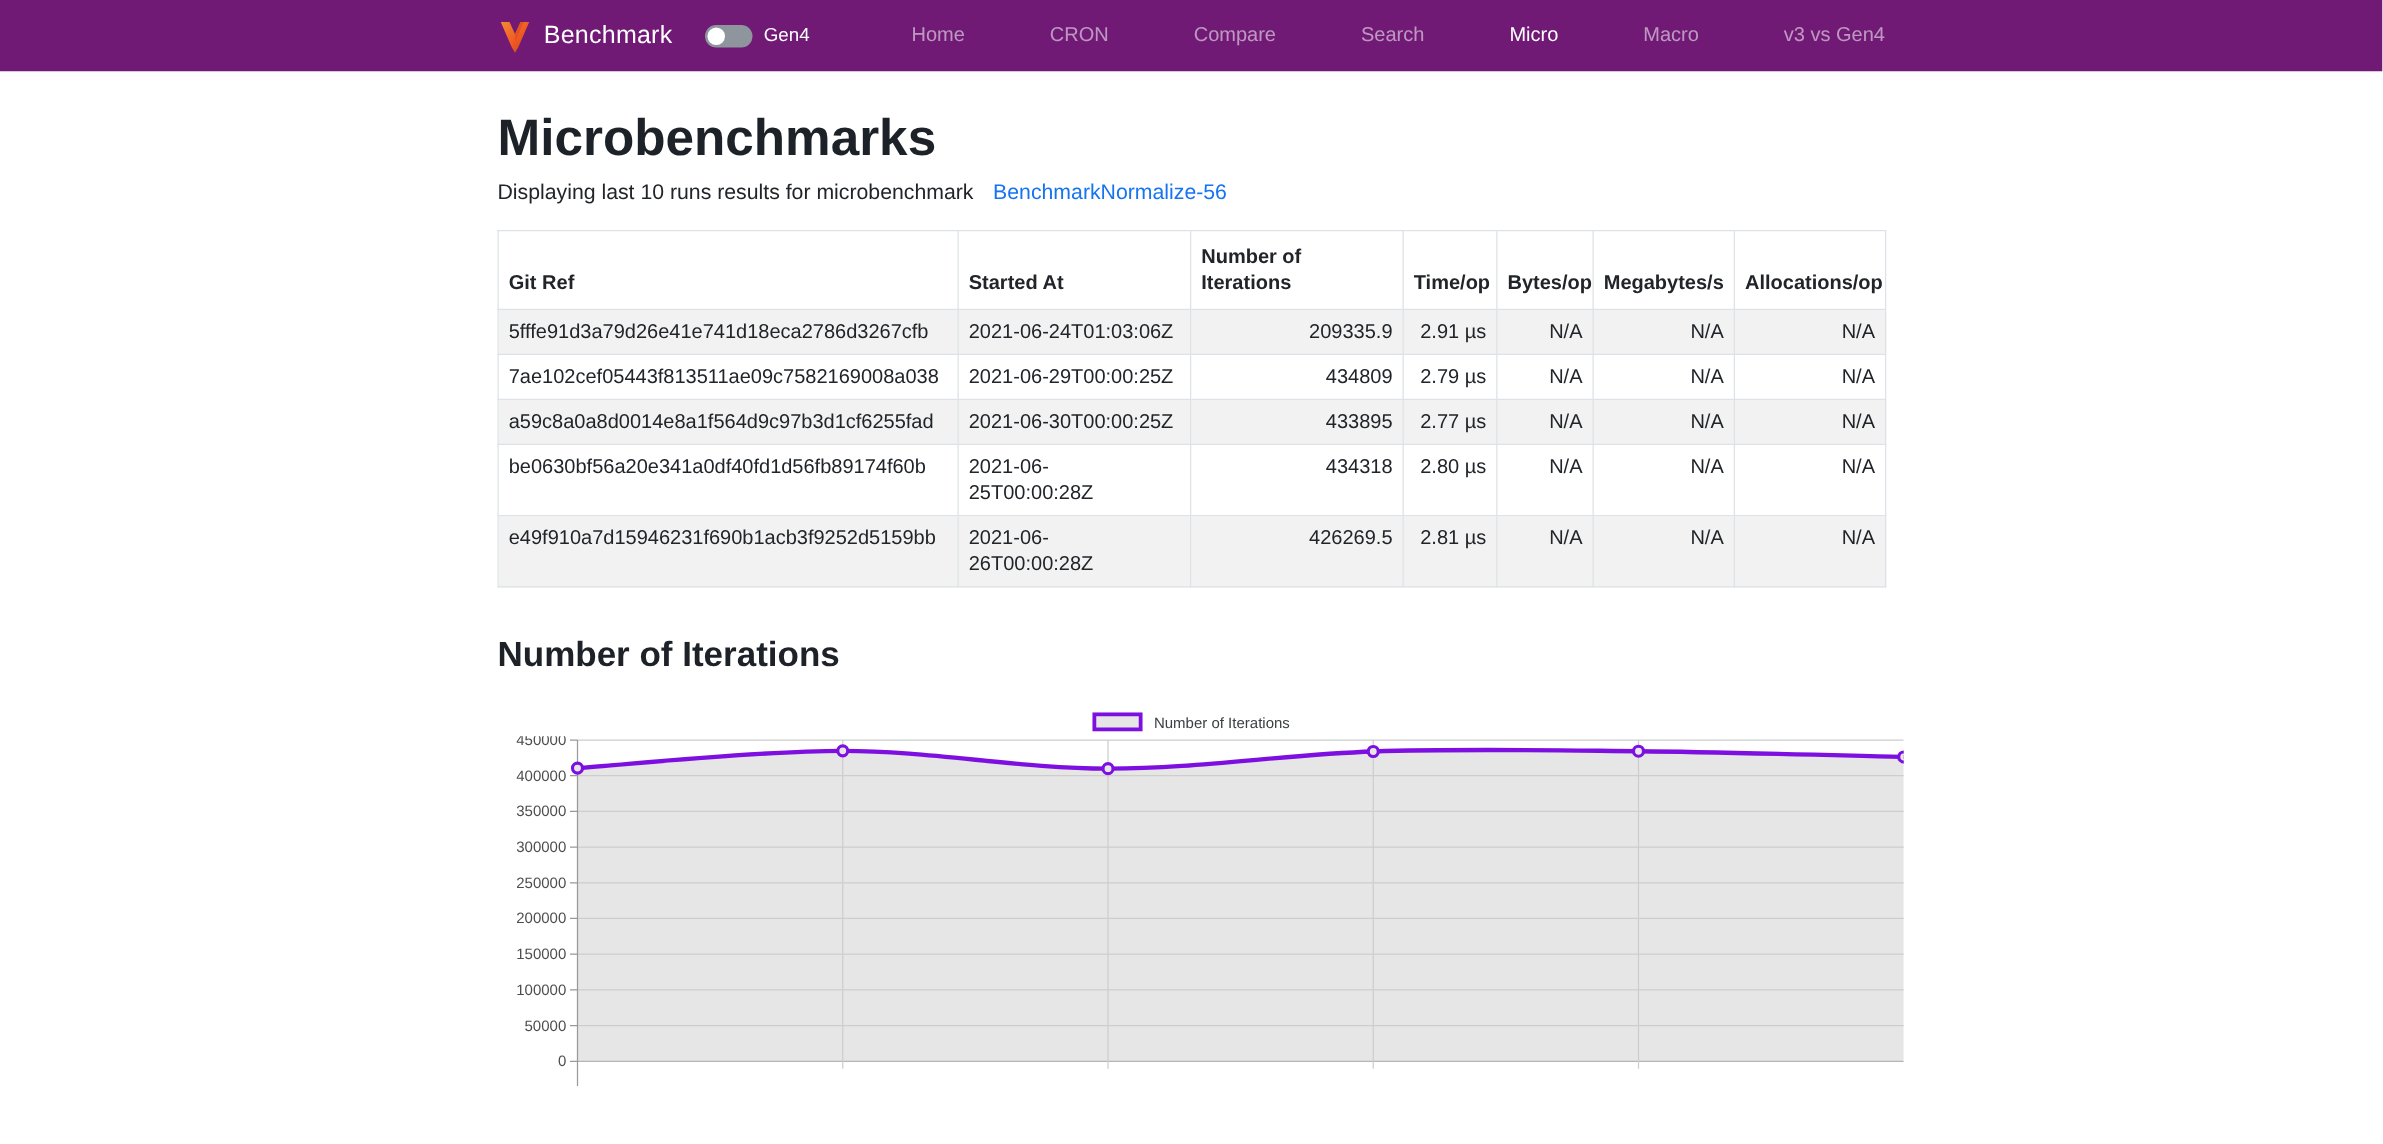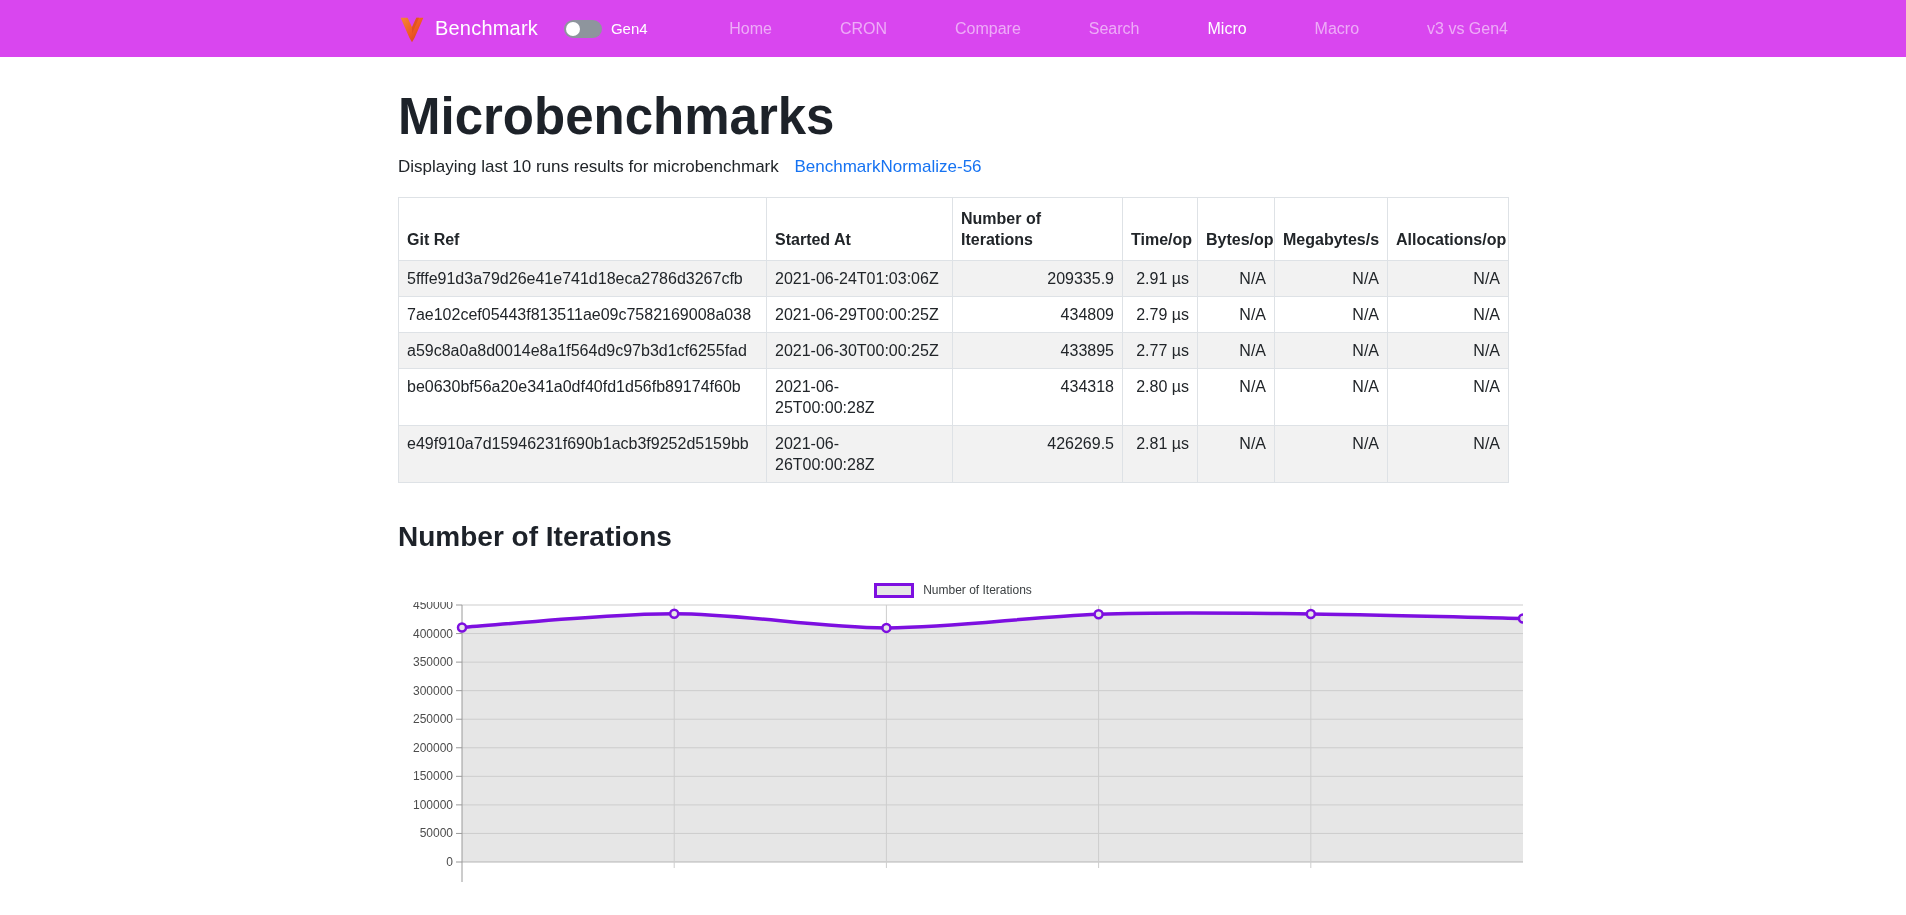--- a/index.html
+++ b/index.html
@@ -1,35 +1,35 @@
 <!DOCTYPE html>
 <html><head>
 <meta charset="utf-8">
 <style>
   * { box-sizing: border-box; margin: 0; padding: 0; }
   html, body { width: 1906px; height: 915px; overflow: hidden; background: #fff;
     font-family: "Liberation Sans", sans-serif; color: #212529; }
 
   
-  .navbar { height: 57px; background: #d946ef; display: flex; align-items: center; }
+  .navbar { height: 57px; background: #701a75; display: flex; align-items: center; }
   .nav-container { width: 1110px; margin: 0 auto; display: flex; align-items: center; }
   .brand { display: flex; align-items: center; gap: 9px; cursor: pointer; }
   .brand-label { color: #fff; font-size: 20px; font-weight: 500; letter-spacing: .2px; }
   .switch-wrap { display: flex; align-items: center; gap: 9px; margin-left: 26px; }
   .switch { width: 38px; height: 18px; border-radius: 9px; background: #8e959d; position: relative; cursor: pointer; }
   .switch .knob { position: absolute; left: 2px; top: 2px; width: 14px; height: 14px; border-radius: 50%; background: #fff; }
   .switch-label { color: #fff; font-size: 15px; }
   .nav-links { margin-left: auto; display: flex; align-items: center; gap: 48px; }
   .nav-link { color: rgba(255,255,255,.55); font-size: 16px; padding: 8px 10px; text-decoration: none; cursor: pointer; }
   .nav-link.active { color: #fff; }
   .nav-link:last-child { padding-right: 0; }
 
   
   .container { width: 1110px; margin: 0 auto; }
-  h1.page-title { font-size: 51px; font-weight: 600; margin-top: 28px; line-height: 1.25; color: #1d2229; }
+  h1.page-title { font-size: 41px; font-weight: 600; margin-top: 28px; line-height: 1.25; color: #1d2229; }
   .subtitle { font-size: 17px; margin-top: 8px; margin-bottom: 20px; }
   .subtitle a { color: #1673f2; text-decoration: none; cursor: pointer; margin-left: 11px; }
 
   table.bench { border-collapse: collapse; width: 1110px; margin-top: 8px; table-layout: fixed; font-size: 16px; }
   table.bench th, table.bench td { border: 1px solid #dee2e6; padding: 7px 8px; line-height: 21px; }
   table.bench th { font-weight: 700; vertical-align: bottom; text-align: left; padding-top: 10px; padding-bottom: 10px; }
   table.bench td { vertical-align: top; white-space: pre-line; word-wrap: break-word; }
   table.bench tbody tr:nth-child(odd) { background: rgba(0,0,0,.05); }
   .al-right { text-align: right; }
   .al-center { text-align: center; }

